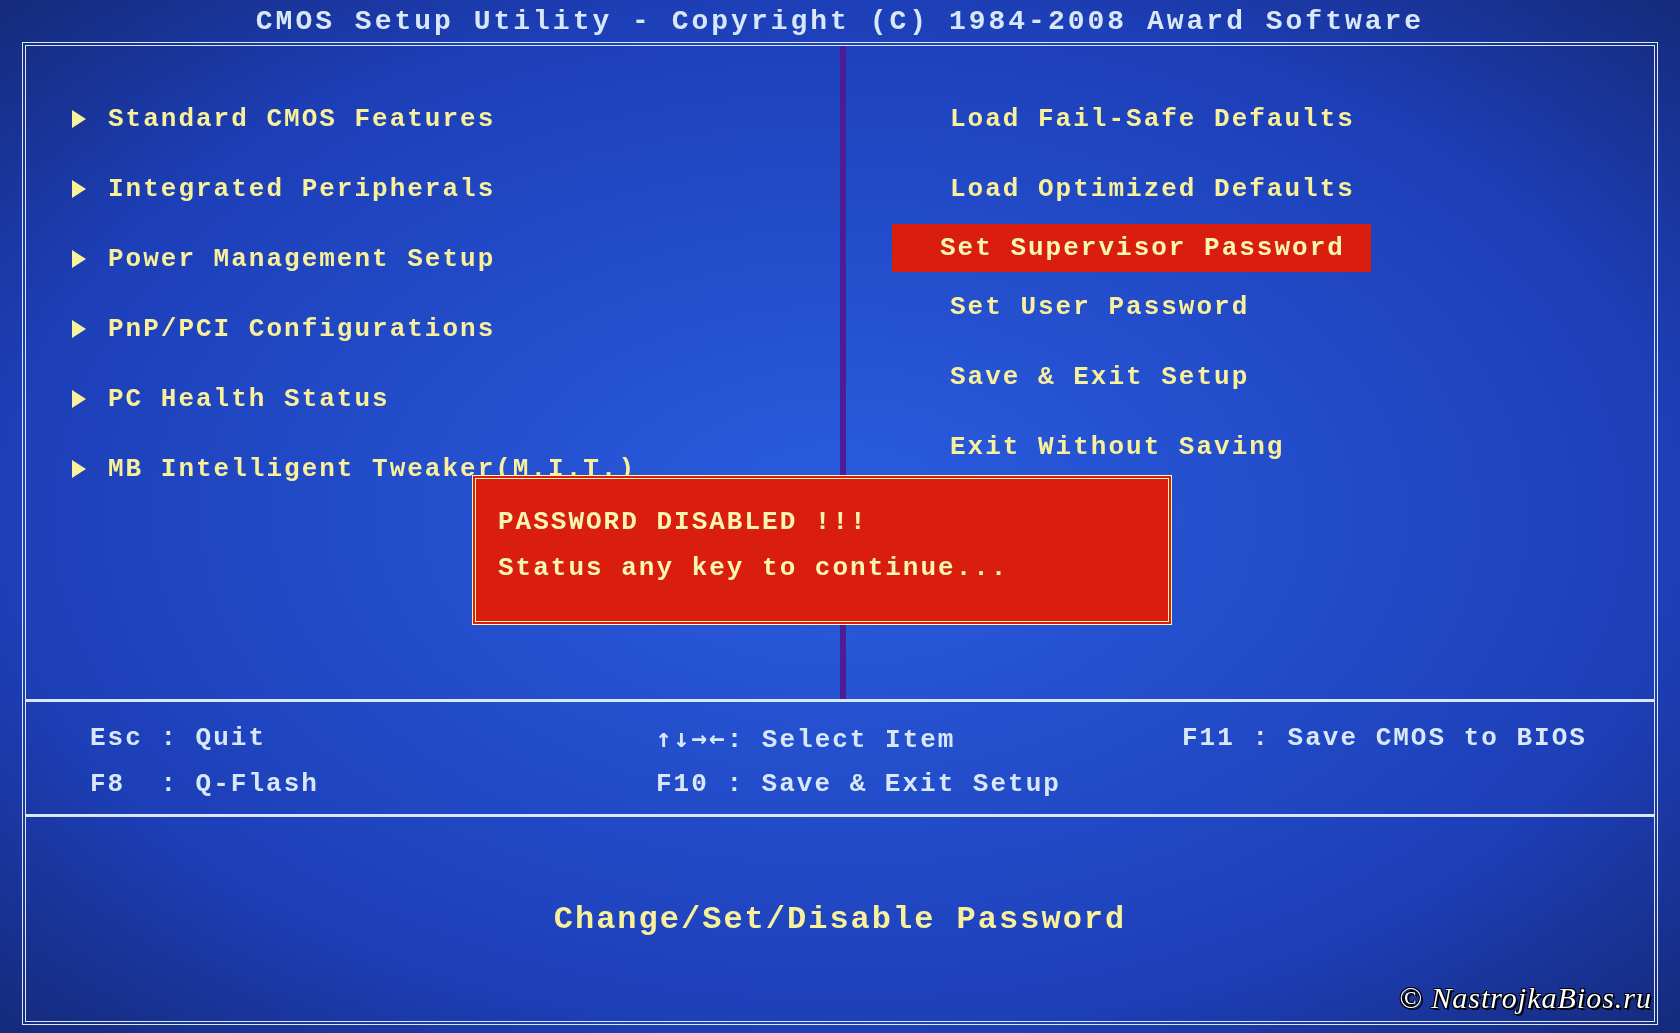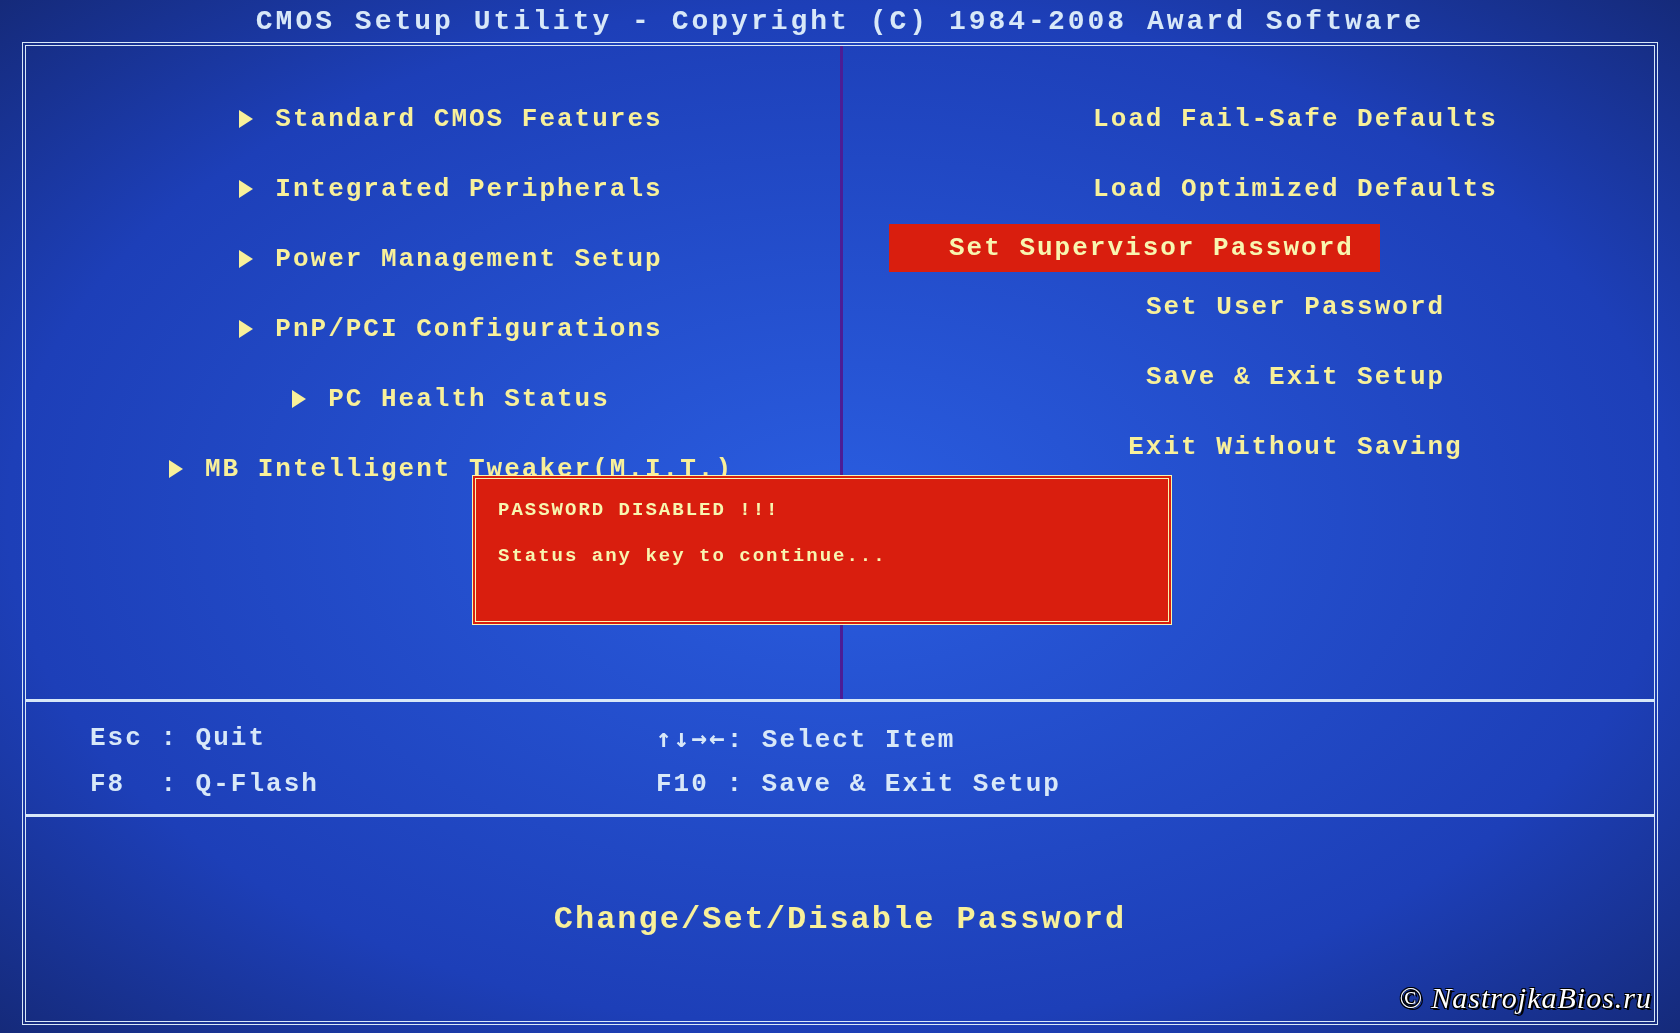--- a/index.html
+++ b/index.html
@@ -38,44 +38,43 @@
     top: 0;
     left: 0;
     right: 0;
     height: 653px;
     display: flex;
   }
   .col {
     width: 50%;
     padding: 38px 10px 0 46px;
   }
-  .col + .col { border-left: 3px solid #4c1d95; padding-left: 68px; }
+  .col + .col { border-left: 6px solid #4c1d95; padding-left: 68px; }
   .menu-item {
     display: flex;
     align-items: center;
     height: 70px;
     position: relative;
-    justify-content: center;
   }
   .tri {
     display: inline-block;
     width: 0; height: 0;
     border-top: 9px solid transparent;
     border-bottom: 9px solid transparent;
     border-left: 14px solid #f8f09a;
     margin-right: 22px;
     flex-shrink: 0;
   }
   .menu-item.noarrow .tri { visibility: hidden; }
   .menu-item .label { white-space: nowrap; }
   .menu-item.selected {
     background: #d91e0e;
     color: #f8f6b0;
     margin-left: -22px;
-    padding-left: 24px;
+    padding-left: 12px;
     width: fit-content;
     padding-right: 26px;
     height: 48px;
   }
   .divider-h {
     position: absolute;
     top: 653px; left: 0; right: 0;
     border-top: 3px solid #d8e8f8;
   }
   .help-area {
@@ -108,22 +107,22 @@
   
   .dialog {
     position: absolute;
     top: 475px;
     left: 472px;
     width: 700px;
     height: 150px;
     background: #d91e0e;
     border: 4px double #f8f6b0;
     color: #f8f6b0;
-    padding: 8px 22px;
-    font-size: 19px;
+    padding: 20px 22px;
+    font-size: 26px;
     line-height: 46px;
     letter-spacing: 2px;
     z-index: 10;
   }
   .watermark {
     position: absolute;
     bottom: 18px;
     right: 28px;
     color: #ffffff;
     font-family: Georgia, "Times New Roman", serif;
@@ -200,20 +199,21 @@
         </div>
     </div>
   </div>
 
   <div class="divider-h"></div>
 
   <div class="help-area">
     <div class="help-row">
       <span class="help-cell hc1">Esc : Quit</span>
       <span class="help-cell hc2"><span class="arrows">↑↓→←</span><span>: Select Item</span></span>
+      <span class="help-cell">F11 : Save CMOS to BIOS</span>
     </div>
     <div class="help-row">
       <span class="help-cell hc1">F8  : Q-Flash</span>
       <span class="help-cell hc2">F10 : Save &amp; Exit Setup</span>
     </div>
   </div>
 
   <div class="divider-h2"></div>
 
   <div class="hint">Change/Set/Disable Password</div>

